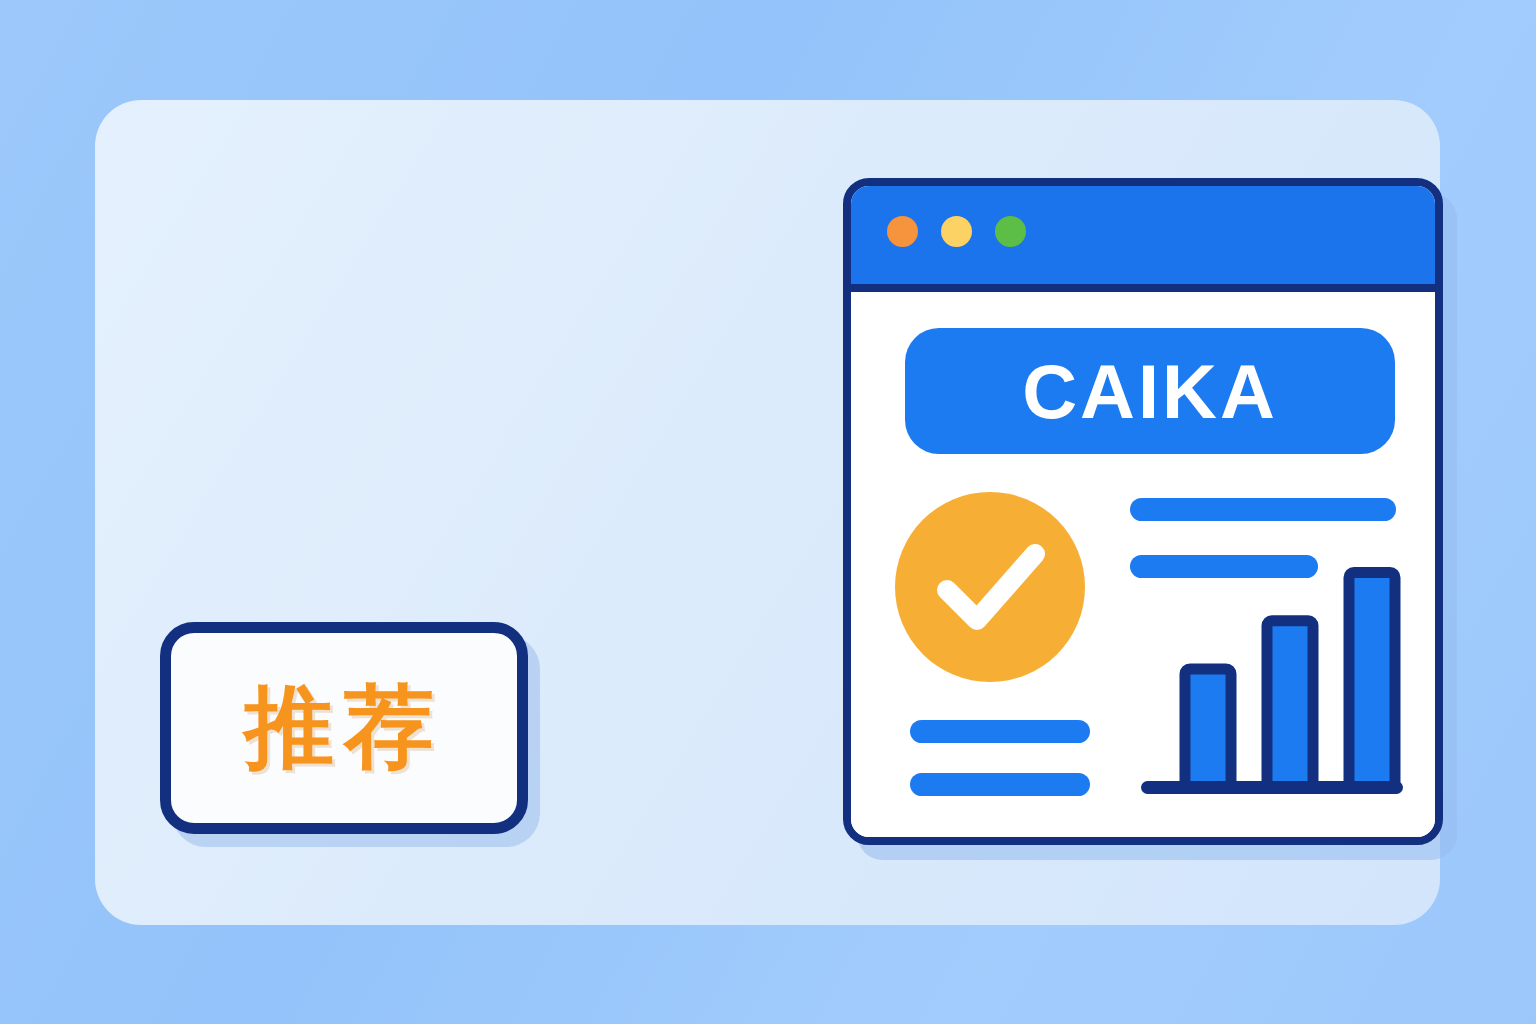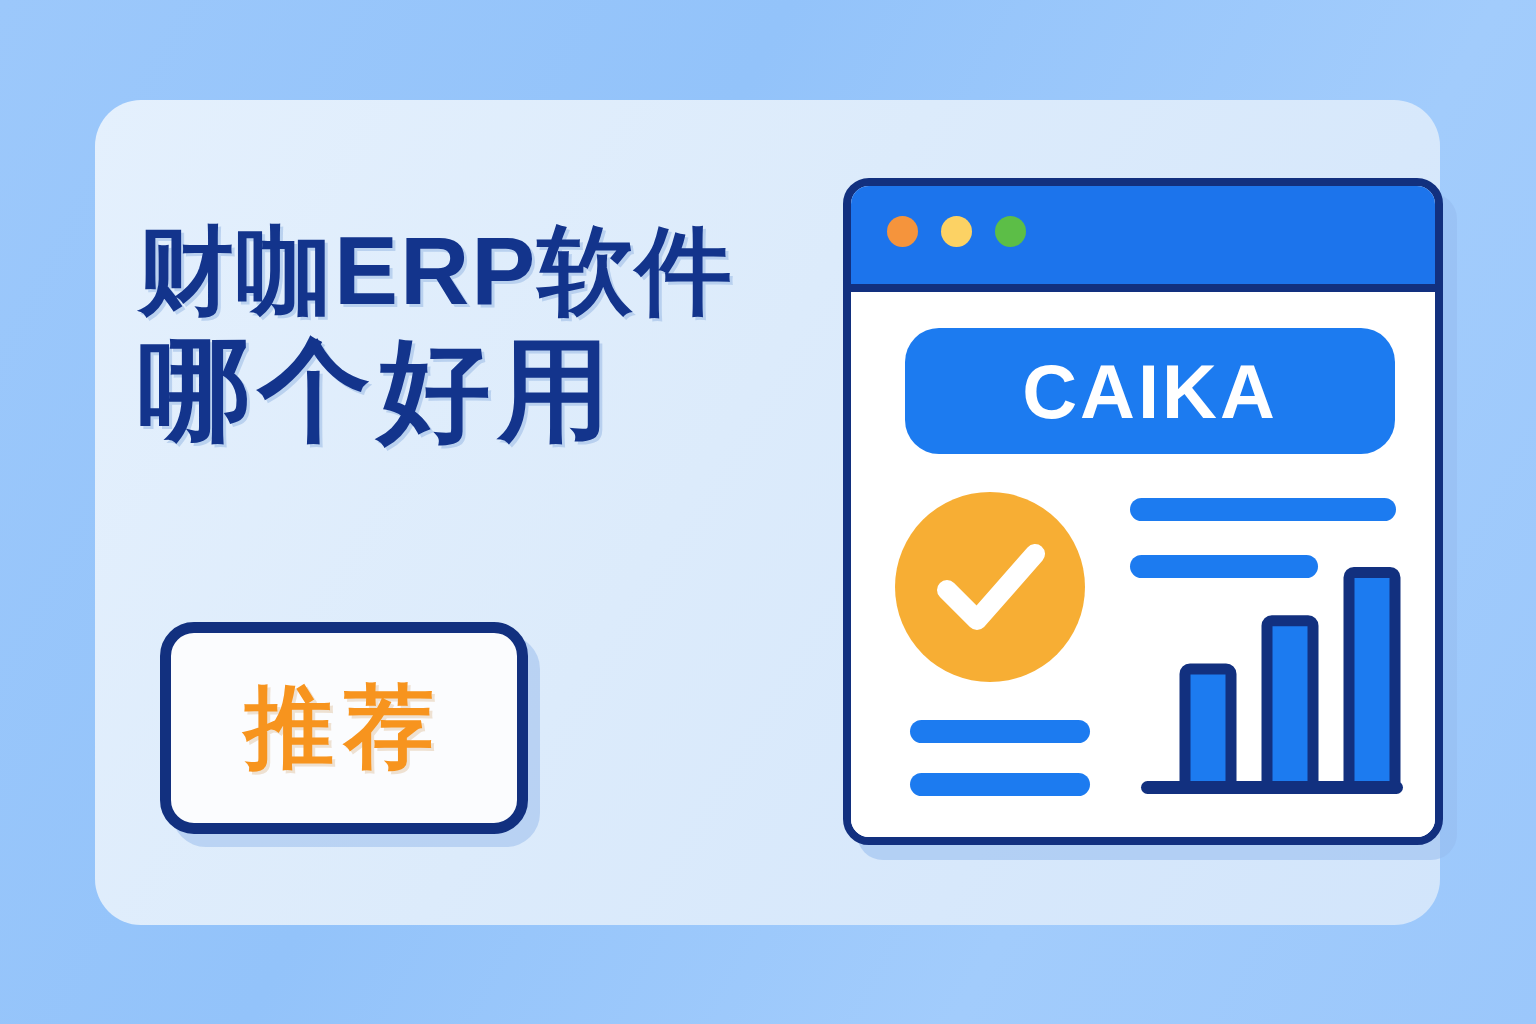--- a/index.html
+++ b/index.html
@@ -166,24 +166,20 @@
   }
   #mini-chart svg { display: block; }
 </style>
 </head>
 <body>
 
 <div id="poster">
 
   <div id="card"></div>
 
-  <div id="headline">
-    <div class="headline-line" id="headline-line-1">财咖ERP软件</div>
-    <div class="headline-line" id="headline-line-2">哪个好用</div>
-  </div>
 
   <div id="badge">
     <span id="badge-label">推荐</span>
   </div>
 
   <div id="browser-window">
 
     <div id="title-bar">
       <span class="dot" id="dot-close"></span>
       <span class="dot" id="dot-min"></span>

